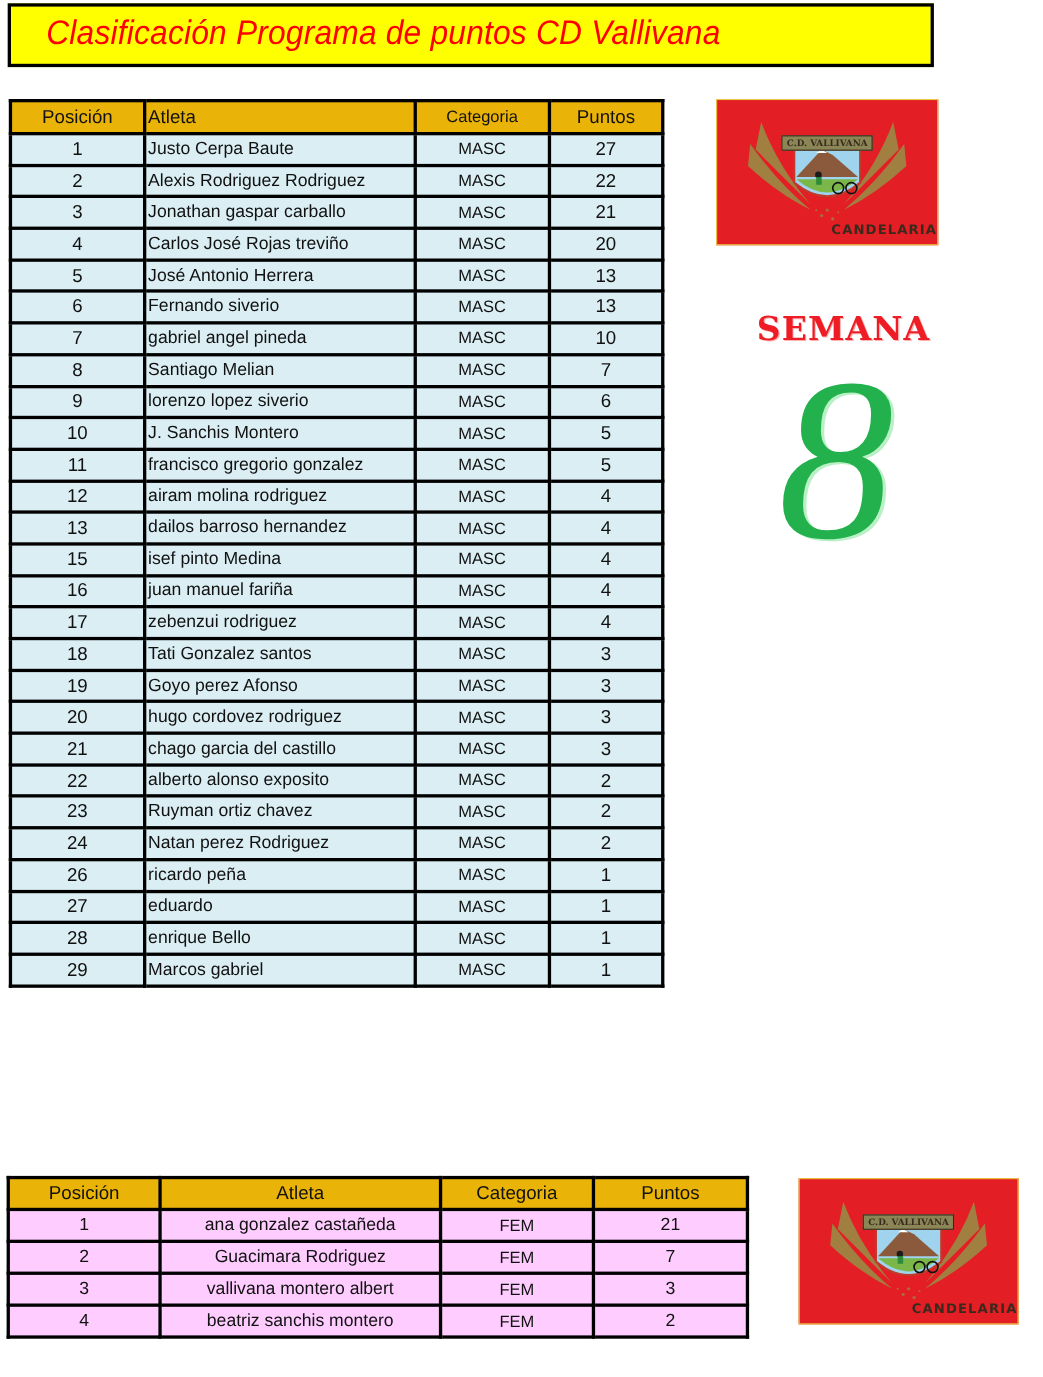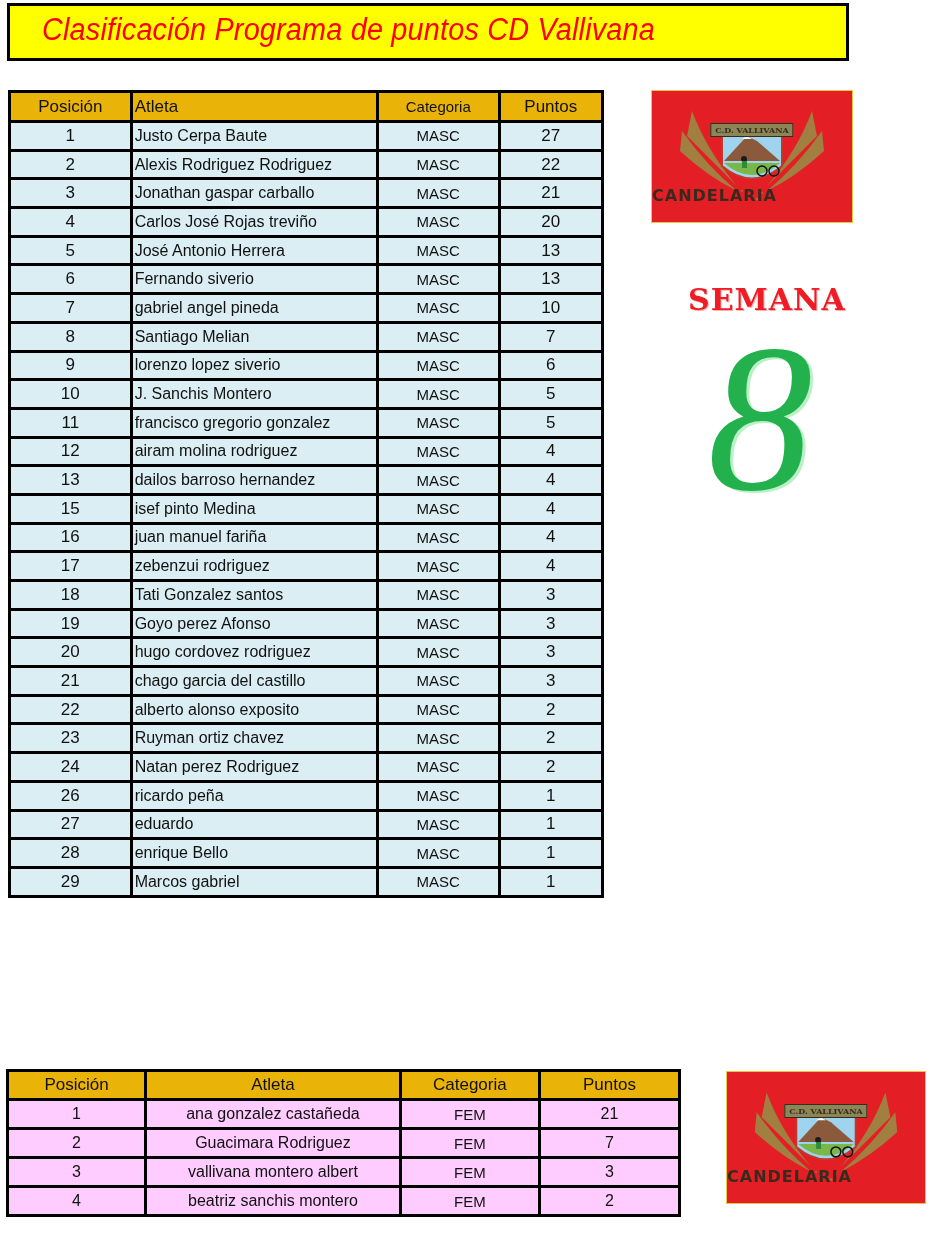--- a/index.html
+++ b/index.html
@@ -31,22 +31,22 @@
   #female .c-pos { width:133px; }
   #female .c-ath { width:248px; }
   #female .c-cat { width:134px; }
   #female .c-pts { width:135px; }
   #female td.c-cat { font-size:15px;margin-left:21px; }
 
   .logo { position:absolute; background:#e31e24; border:1px solid #e8c840; overflow:hidden; }
   #logo-top { left:651px; top:90px; width:200px; height:131px; }
   #logo-bottom { left:726px; top:1071px; width:198px; height:131px; }
   .logo svg { position:absolute; left:0; top:0; width:100%; height:100%; }
-  .logo .logo-caption { position:absolute; left:0; right:0; bottom:17px; text-align:left;
-        font-family:"DejaVu Sans", sans-serif; font-weight:bold; font-size:16px; color:#3a2a1e; letter-spacing:1px; }
+  .logo .logo-caption { position:absolute; left:0; right:0; bottom:6px; text-align:right;
+        font-family:"DejaVu Sans", sans-serif; font-weight:bold; font-size:12px; color:#3a2a1e; letter-spacing:1px; }
   .logo .logo-banner { position:absolute; left:50%; top:16px; transform:translateX(-50%);
         font-family:"DejaVu Serif", serif; font-weight:bold; font-size:8px; color:#3a2a1e;
         background:#8a8656; padding:1px 4px; border:1px solid #3a2a1e; white-space:nowrap;margin-top:16px; }
 
   .semana { position:absolute; left:688px; top:282px; font-family:"DejaVu Serif", "Liberation Serif", serif;
             font-size:30px; color:#ee1c24; letter-spacing:1px; font-weight:bold;
             text-shadow:1px 1px 0 #ffb0b0; }
   .week-number { position:absolute; left:690px; top:318px; width:140px; text-align:center;
             font-family:"Liberation Serif", "DejaVu Serif", serif; font-size:210px; line-height:200px;
             color:#22b14c; font-style:italic; text-shadow:3px 2px 0 #b9f0c6; }

